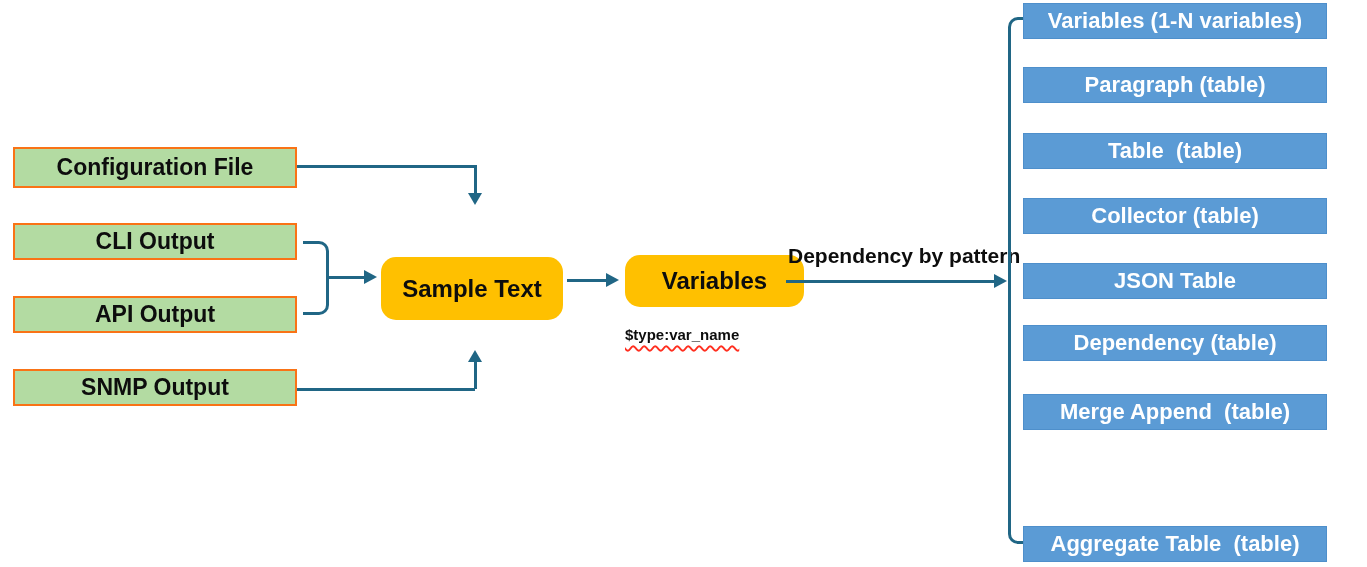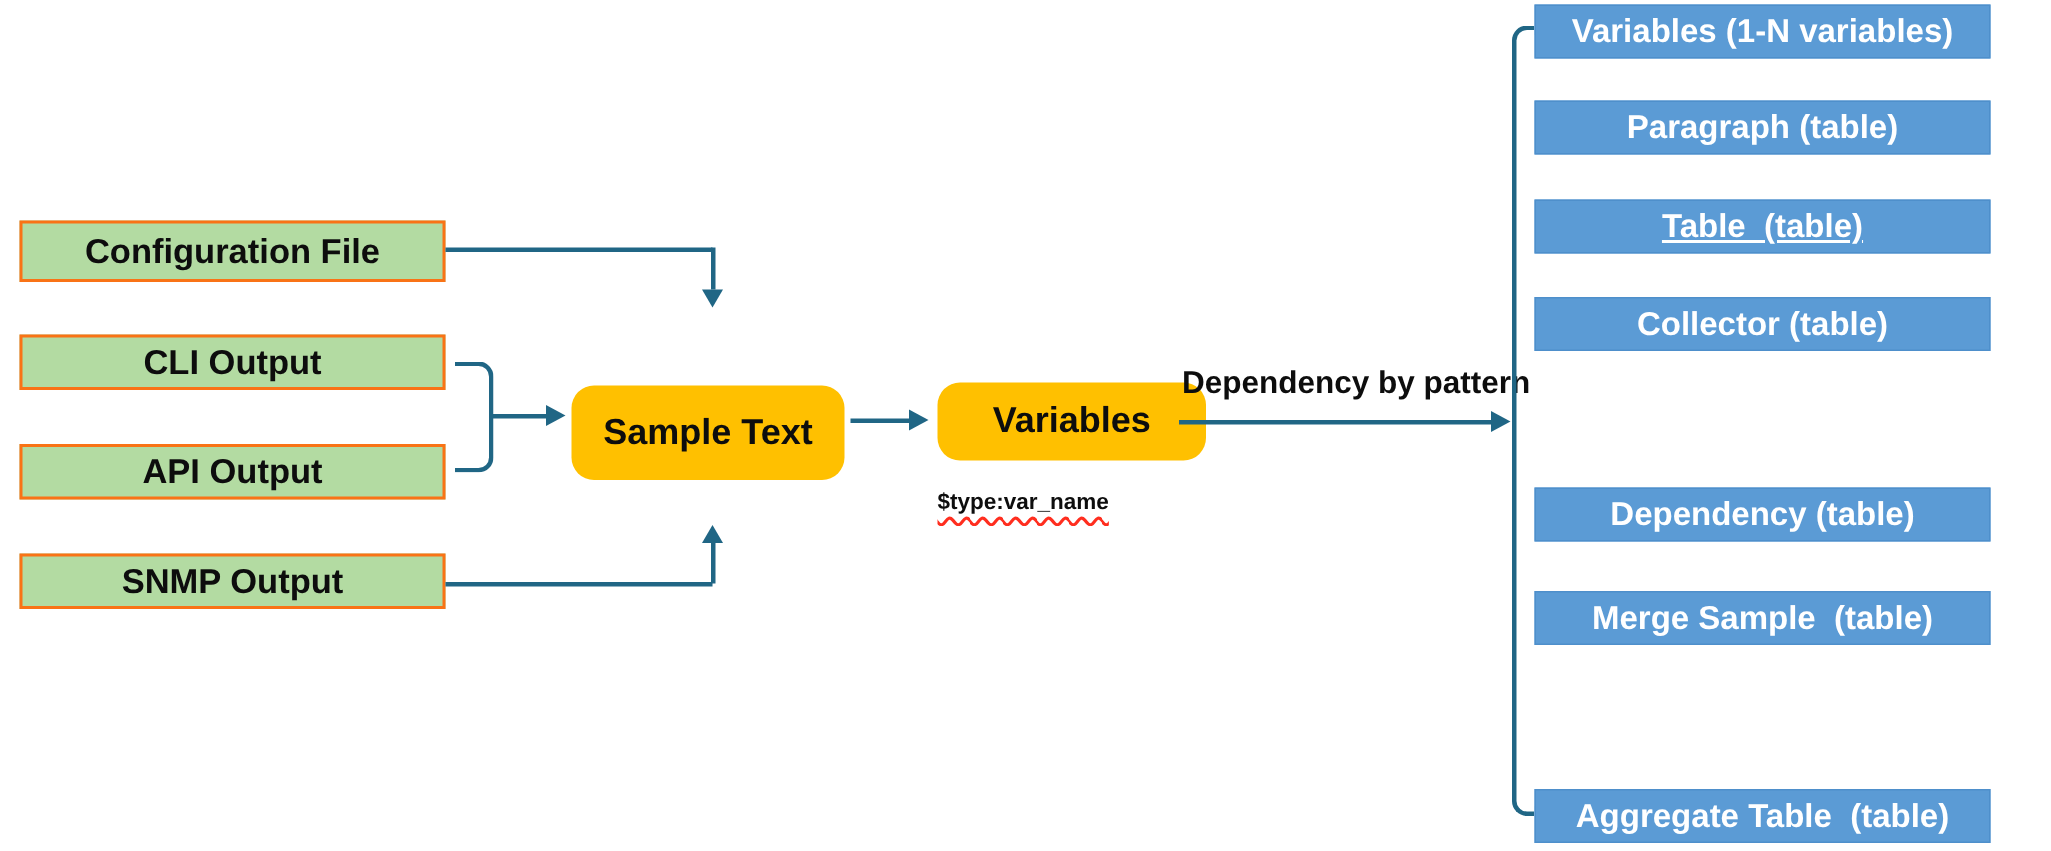--- a/index.html
+++ b/index.html
@@ -19,21 +19,21 @@
   .src4{top:369px;height:37px;}
   
   .proc{background:#FFC000;border-radius:15px;color:#0d0d0d;font-size:24px;}
   .sample{left:381px;top:257px;width:182px;height:63px;}
   .vars{left:625px;top:255px;width:179px;height:52px;}
   
   .pattern{
     left:1023px;width:304px;height:36px;background:#5B9BD5;border:1px solid #4E8FCB;
     color:#ffffff;font-size:22px;white-space:pre;
   }
-  .p1{top:3px;}  .p2{top:67px;} .p3{top:133px;text-decoration:underline;} .p4{top:198px;} .p5{top:263px;}
+  .p1{top:3px;}  .p2{top:67px;} .p3{top:133px;} .p4{top:198px;} .p5{top:263px;}
   .p6{top:325px;} .p7{top:394px;} .p8{top:461px;} .p9{top:526px;}
   
   .line{position:absolute;background:#206685;}
   .hline{height:3px;}
   .vline{width:3px;}
   .arr{position:absolute;width:0;height:0;border-style:solid;}
   .arr-right{border-width:7px 0 7px 13px;border-color:transparent transparent transparent #206685;}
   .arr-down{border-width:12px 7px 0 7px;border-color:#206685 transparent transparent transparent;}
   .arr-up{border-width:0 7px 12px 7px;border-color:transparent transparent #206685 transparent;}
   .bracket-left{
@@ -106,23 +106,26 @@
   </div>
   <div class="box pattern p2">
     <span>Paragraph (table)</span>
   </div>
   <div class="box pattern p3">
     <span>Table  (table)</span>
   </div>
   <div class="box pattern p4">
     <span>Collector (table)</span>
   </div>
+  <div class="box pattern p5">
+    <span>JSON Table</span>
+  </div>
   <div class="box pattern p6">
     <span>Dependency (table)</span>
   </div>
   <div class="box pattern p7">
-    <span>Merge Sample  (table)</span>
+    <span>Merge Append  (table)</span>
   </div>
   <div class="box pattern p9">
     <span>Aggregate Table  (table)</span>
   </div>
 
 </div>
 
 </body></html>

